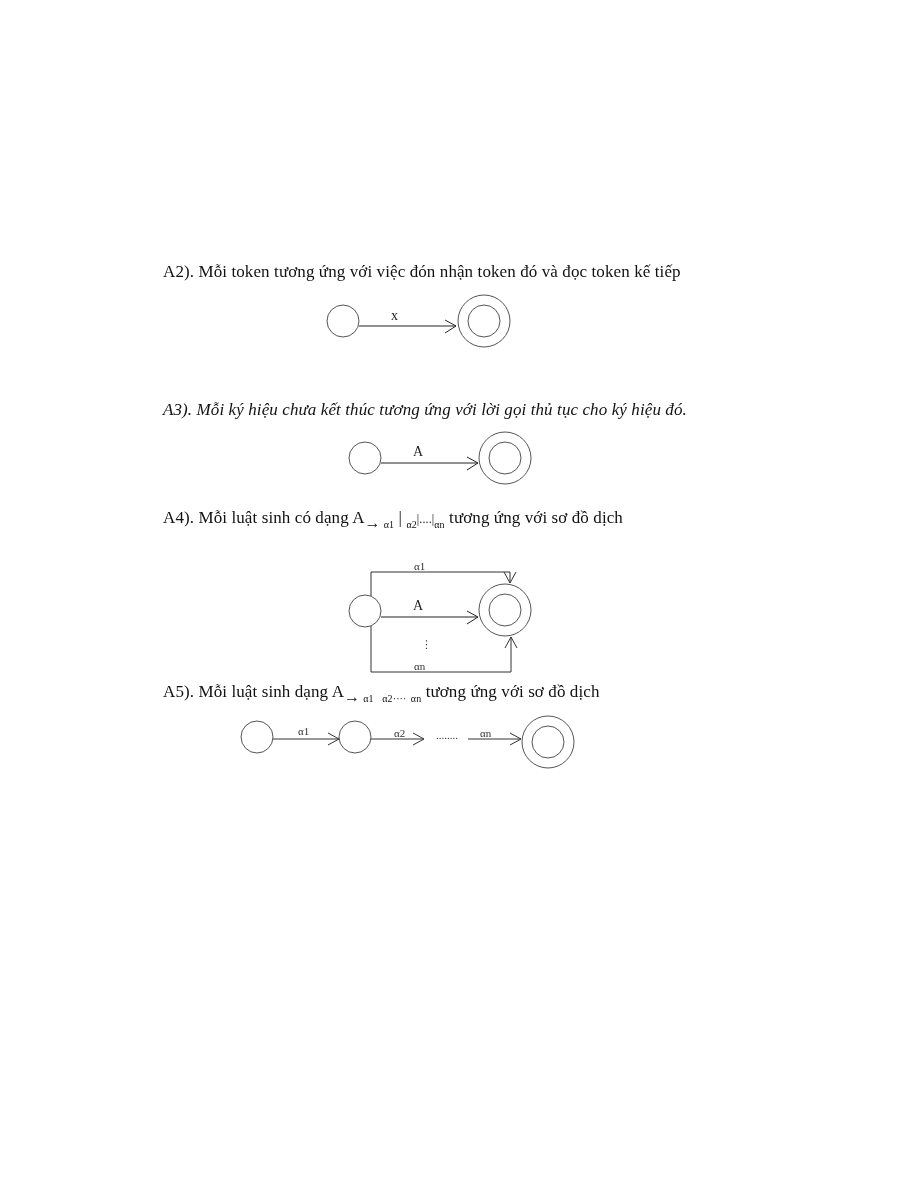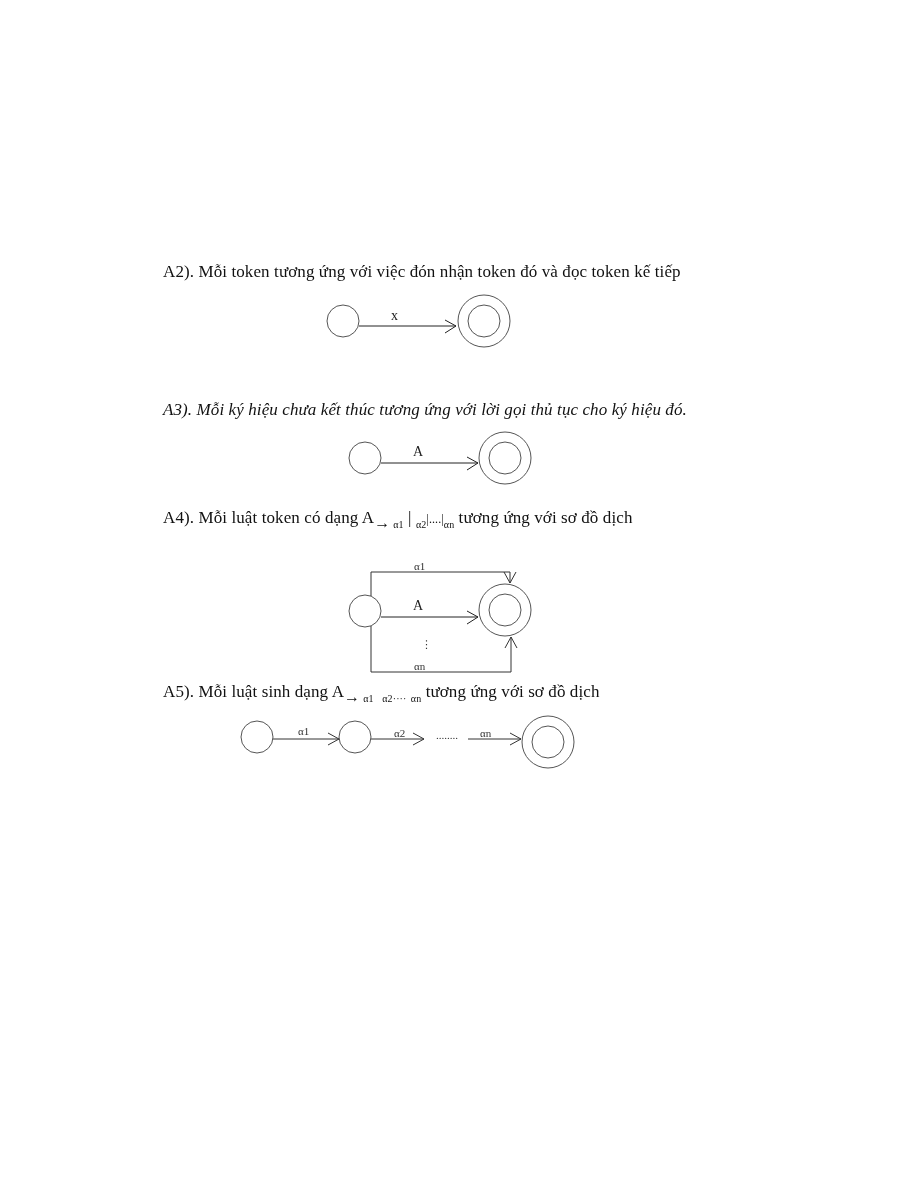--- a/index.html
+++ b/index.html
@@ -20,21 +20,21 @@
   <span>Mỗi token tương ứng với việc đón nhận token đó và đọc token kế tiếp</span>
 </div>
 
 <div class="line" style="top:400px;font-style:italic;">
   <span>A3).</span>
   <span>Mỗi ký hiệu chưa kết thúc tương ứng với lời gọi thủ tục cho ký hiệu đó.</span>
 </div>
 
 <div class="line" style="top:508px;">
   <span>A4).</span>
-  <span>Mỗi luật token có dạng A</span><span class="arrow-sym">→</span><span class="sub">α1</span>
+  <span>Mỗi luật sinh có dạng A</span><span class="arrow-sym">→</span><span class="sub">α1</span>
   <span>|</span>
   <span class="sub">α2</span><span class="sub" style="top:0;font-size:12px;">|....|</span><span class="sub">αn</span>
   <span>tương ứng với sơ đồ dịch</span>
 </div>
 
 <div class="line" style="top:682px;">
   <span>A5).</span>
   <span>Mỗi luật sinh dạng A</span><span class="arrow-sym">→</span><span class="sub">α1</span>&nbsp;&nbsp;<span class="sub">α2</span><span class="sub">····</span>&nbsp;<span class="sub">αn</span>
   <span>tương ứng với sơ đồ dịch</span>
 </div>

